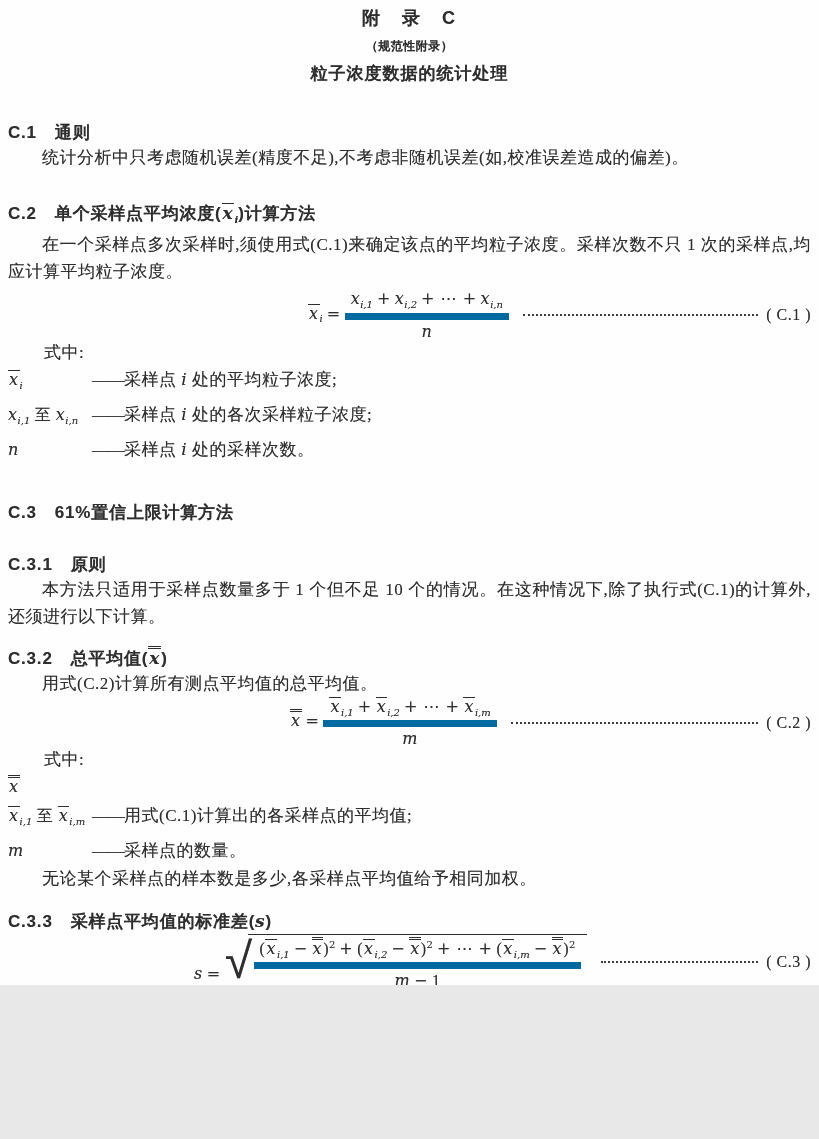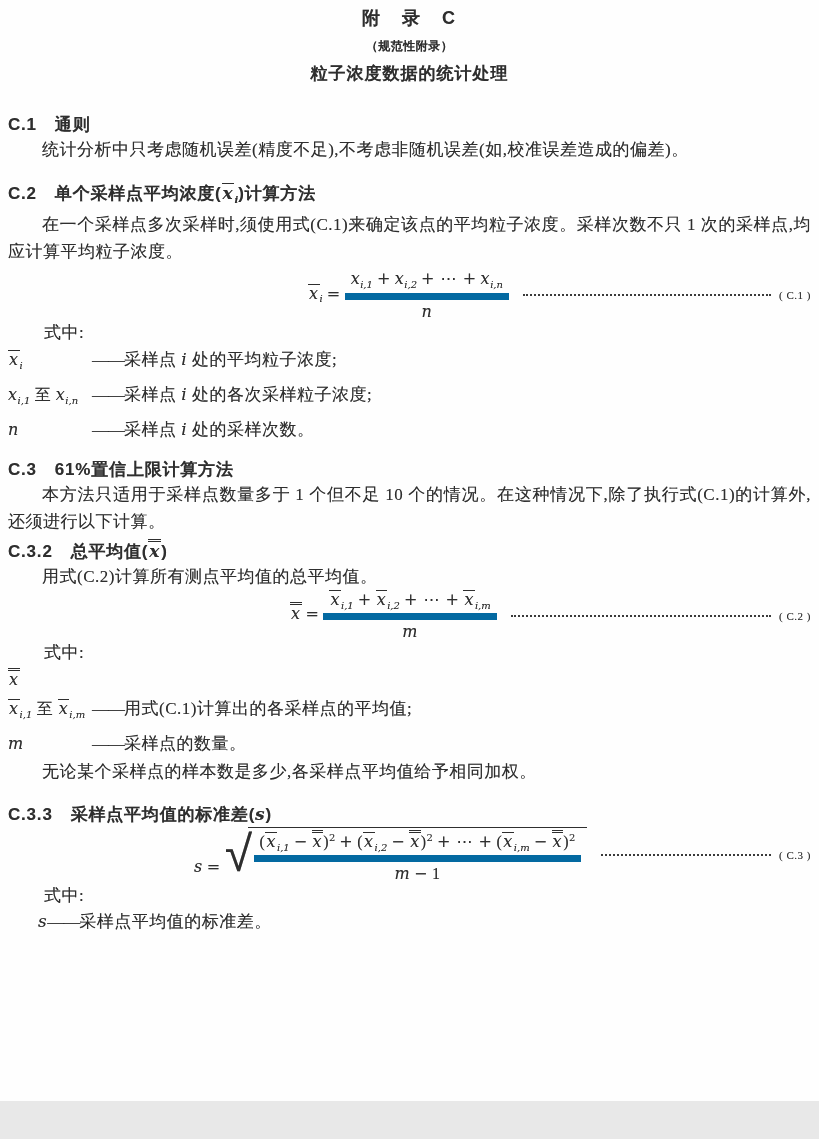--- a/index.html
+++ b/index.html
@@ -1,18 +1,18 @@
 <!DOCTYPE html>
 <html><head>
 <meta charset="utf-8">
 <style>
   html,body { margin:0; padding:0; background:#e8e8e8; }
   .page {
     position:relative;
-    width:819px; height:1101px;
+    width:819px; height:985px;
     margin:0 auto;
     background:#fefefe;
     box-sizing:border-box;
     padding:4px 8px 0 8px;
     overflow:hidden;
     color:#2e2e2e;
     font-family:"Liberation Serif", serif;
     font-size:17px;
     letter-spacing:0.5px;
     text-shadow:0 0 0.5px rgba(46,46,46,0.45);
@@ -32,29 +32,29 @@
   }
   .sec-head .math-in-head { font-weight:bold; }
 
   
   p.body-p {
     margin:0; text-indent:2em; line-height:27px; text-align:justify;
   }
   .note-p { margin:0 0 0 34px; line-height:27px; }
 
   
-  .mt-c1h  { margin-top:26px; }
+  .mt-c1h  { margin-top:34px; }
   .mt-c1p  { margin-top:33px; }
-  .mt-c2h  { margin-top:20px; }
+  .mt-c2h  { margin-top:32px; }
   .mt-c2p  { margin-top:32px; }
   .mt-eq1  { margin-top:4px; }
-  .mt-c3h  { margin-top:15px; }
+  .mt-c3h  { margin-top:38px; }
   .mt-c31h { margin-top:30px; }
   .mt-c31p { margin-top:16px; }
-  .mt-c32h { margin-top:4px; }
+  .mt-c32h { margin-top:16px; }
   .mt-c32p { margin-top:22px; }
   .mt-c33h { margin-top:18px; }
   .mt-c33p { margin-top:14px; }
 
   
   .mv { font-family:"DejaVu Serif", serif; font-style:italic; }
   sub.ms { font-size:10px; font-style:italic; font-family:"DejaVu Serif", serif; letter-spacing:0; }
   sup.mp { font-size:10px; font-family:"DejaVu Serif", serif; letter-spacing:0; }
   .b1 { display:inline-block; border-top:1px solid #2e2e2e; padding:1px 1px 0 1px; line-height:1.05;
         font-family:"DejaVu Serif", serif; font-style:italic; }
@@ -69,21 +69,21 @@
               margin-right:-5px; transform:translateY(-1px); }
   .sqrt-body { border-top:1.5px solid #2e2e2e; padding:2px 6px 0 6px; }
 
   .eq { display:flex; align-items:center; min-height:50px; font-size:16px; }
   .eq-tall { min-height:58px; }
   .eq-sp1 { flex:0 0 300px; }
   .eq-sp2 { flex:0 0 282px; }
   .eq-sp3 { flex:0 0 186px; }
   .eq-main { white-space:nowrap; }
   .dots { flex:1 1 auto; border-bottom:2px dotted #3a3a3a; height:0; margin:0 8px 0 14px; align-self:center; }
-  .eq-num { white-space:nowrap; font-size:11px; }
+  .eq-num { white-space:nowrap; font-size:16px; }
 
   
   .def-label { margin-left:36px; line-height:24px; }
   .def-row { display:grid; grid-template-columns:84px 1fr; line-height:29px; align-items:baseline; }
   .def-sym { white-space:nowrap; font-size:16px; }
   .def-desc { white-space:nowrap; }
   .dash { letter-spacing:-1px; }
   .s-line { margin-left:30px; line-height:27px; }
 </style>
 </head>
@@ -128,20 +128,24 @@
   <div class="def-row">
     <span class="def-sym"><span class="mv">n</span></span>
     <span class="def-desc"><span class="dash">——</span><span>采样点 </span><span class="mv">i</span><span> 处的采样次数。</span></span>
   </div>
 
   <div class="sec-head mt-c3h">
     <span>C.3</span>
     <span>61%置信上限计算方法</span>
   </div>
 
+  <div class="sec-head mt-c31h">
+    <span>C.3.1</span>
+    <span>原则</span>
+  </div>
   <p class="body-p mt-c31p">本方法只适用于采样点数量多于 1 个但不足 10 个的情况。在这种情况下,除了执行式(C.1)的计算外,还须进行以下计算。</p>
 
   <div class="sec-head mt-c32h">
     <span>C.3.2</span>
     <span><span>总平均值(</span><span class="math-in-head"><span class="b2">x</span></span><span>)</span></span>
   </div>
   <p class="body-p mt-c32p">用式(C.2)计算所有测点平均值的总平均值。</p>
 
   <div class="eq">
     <span class="eq-sp2"></span>

